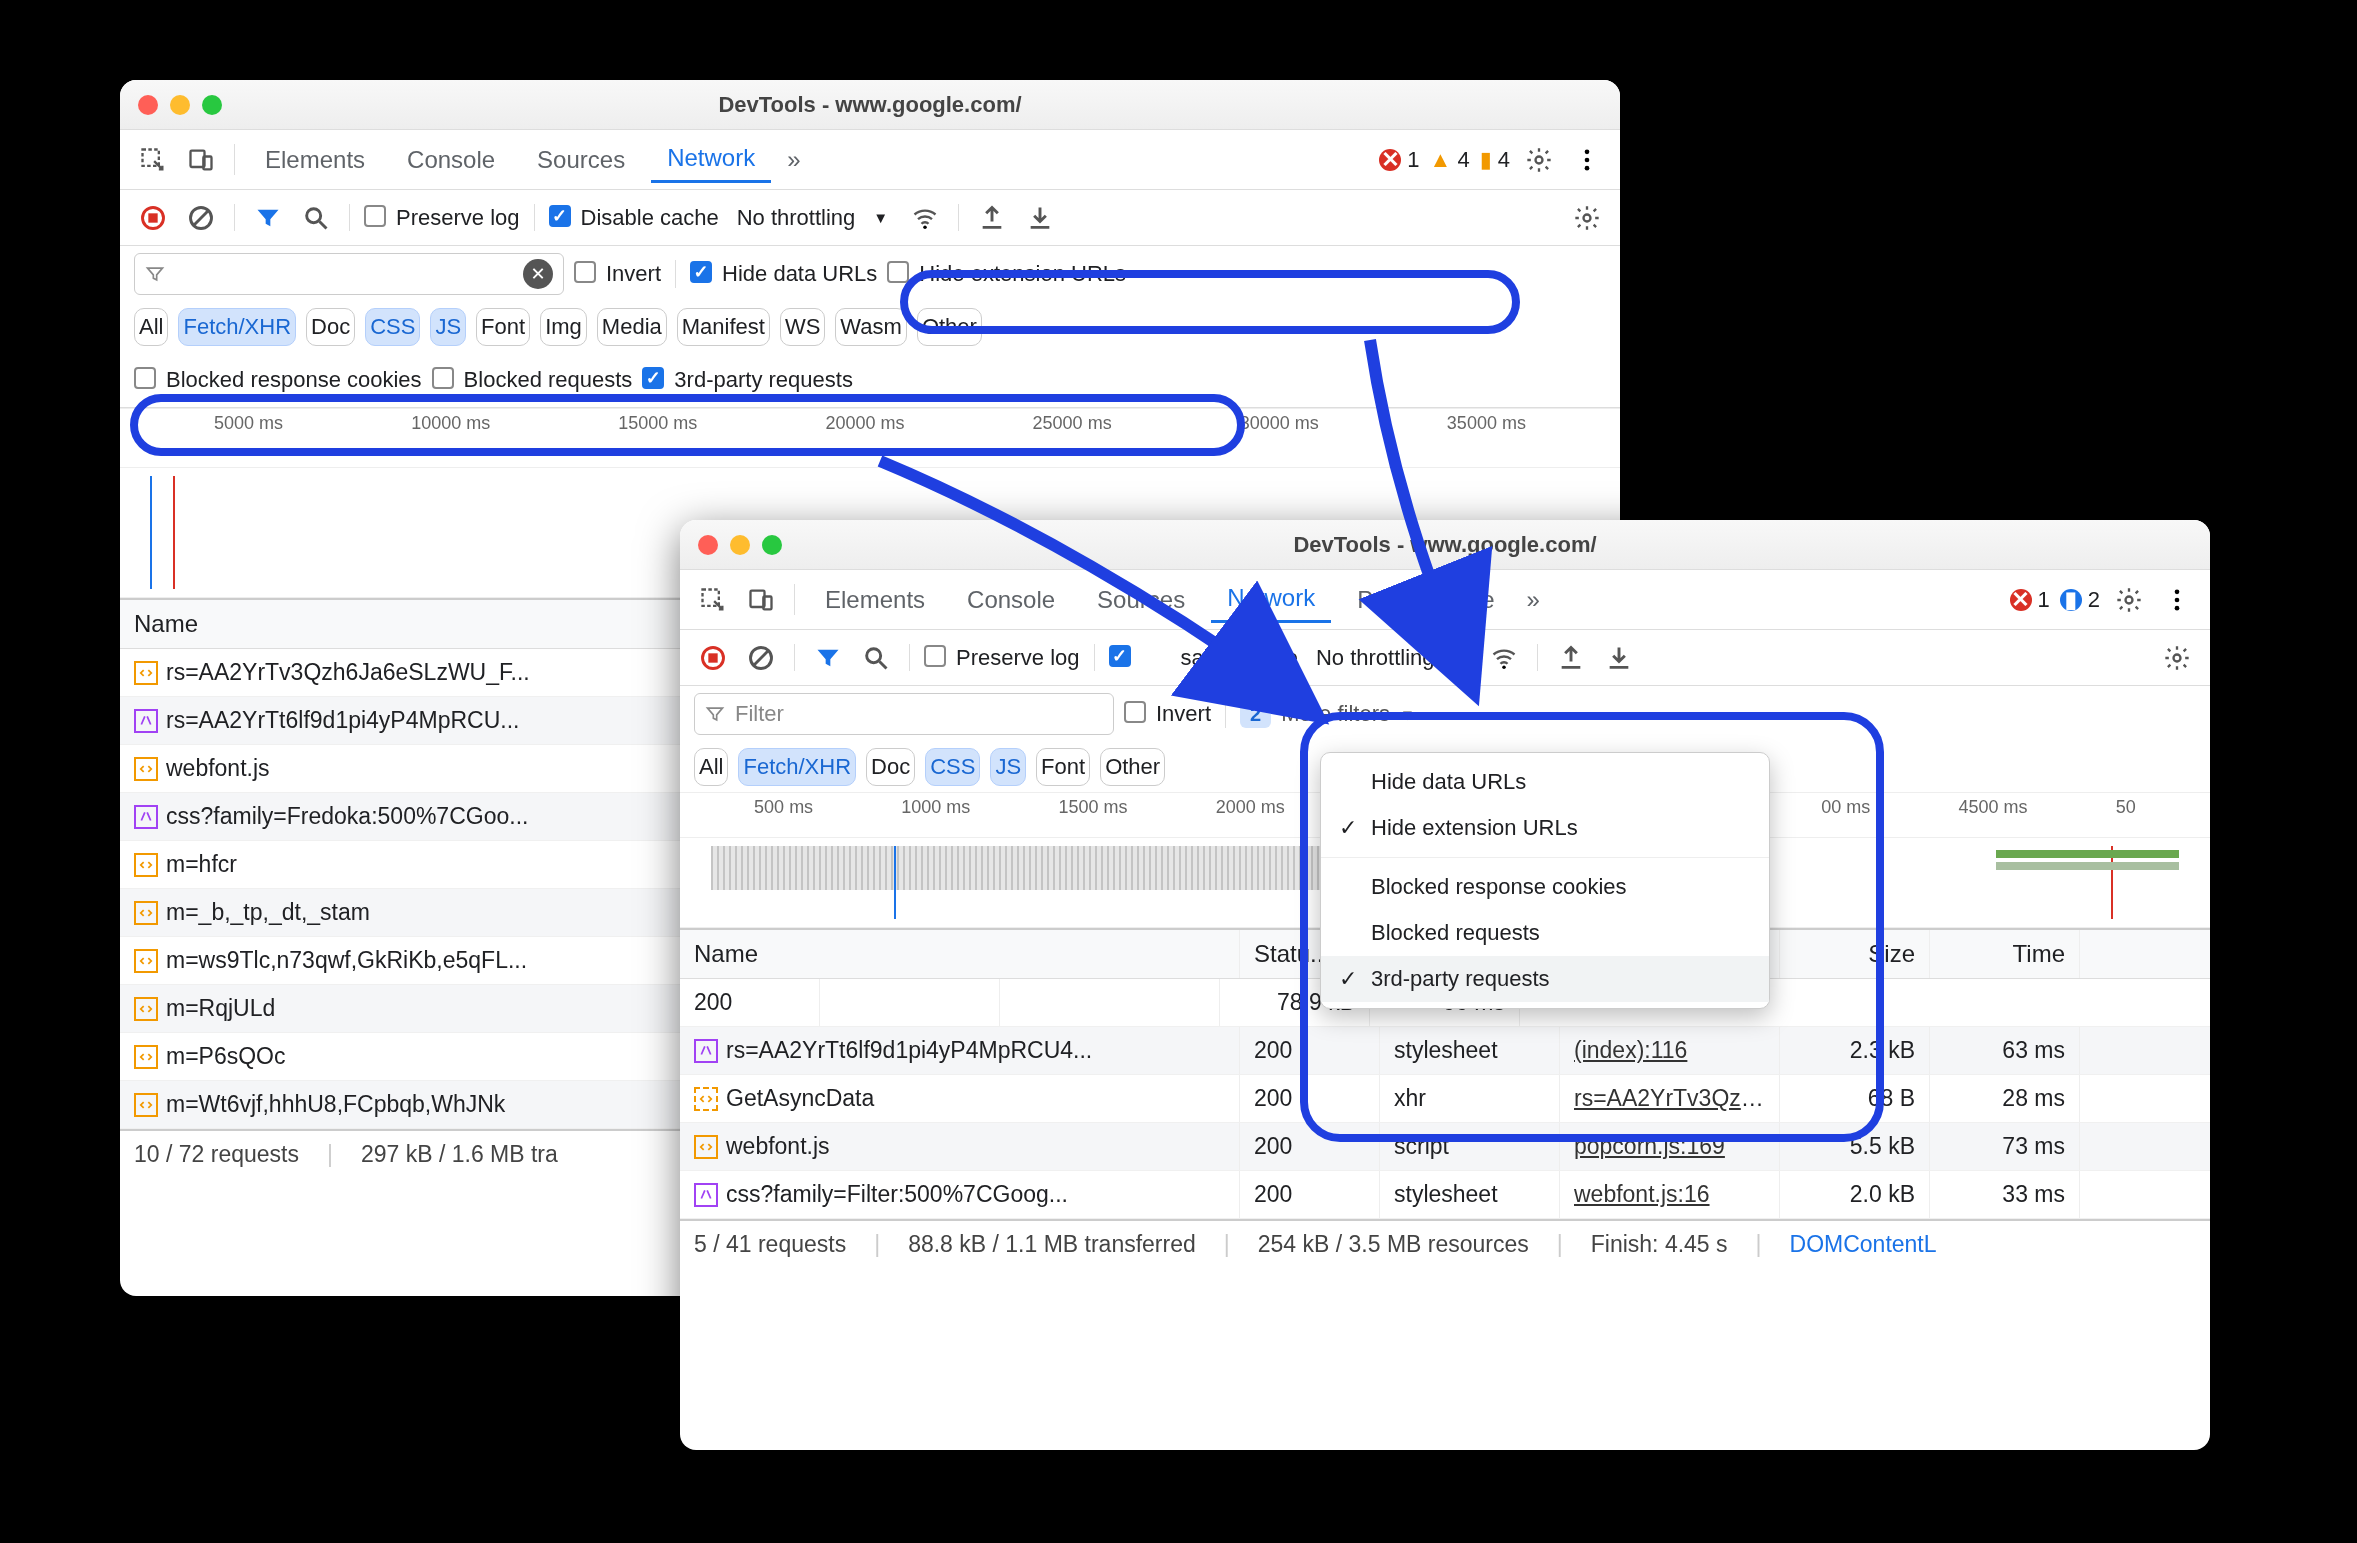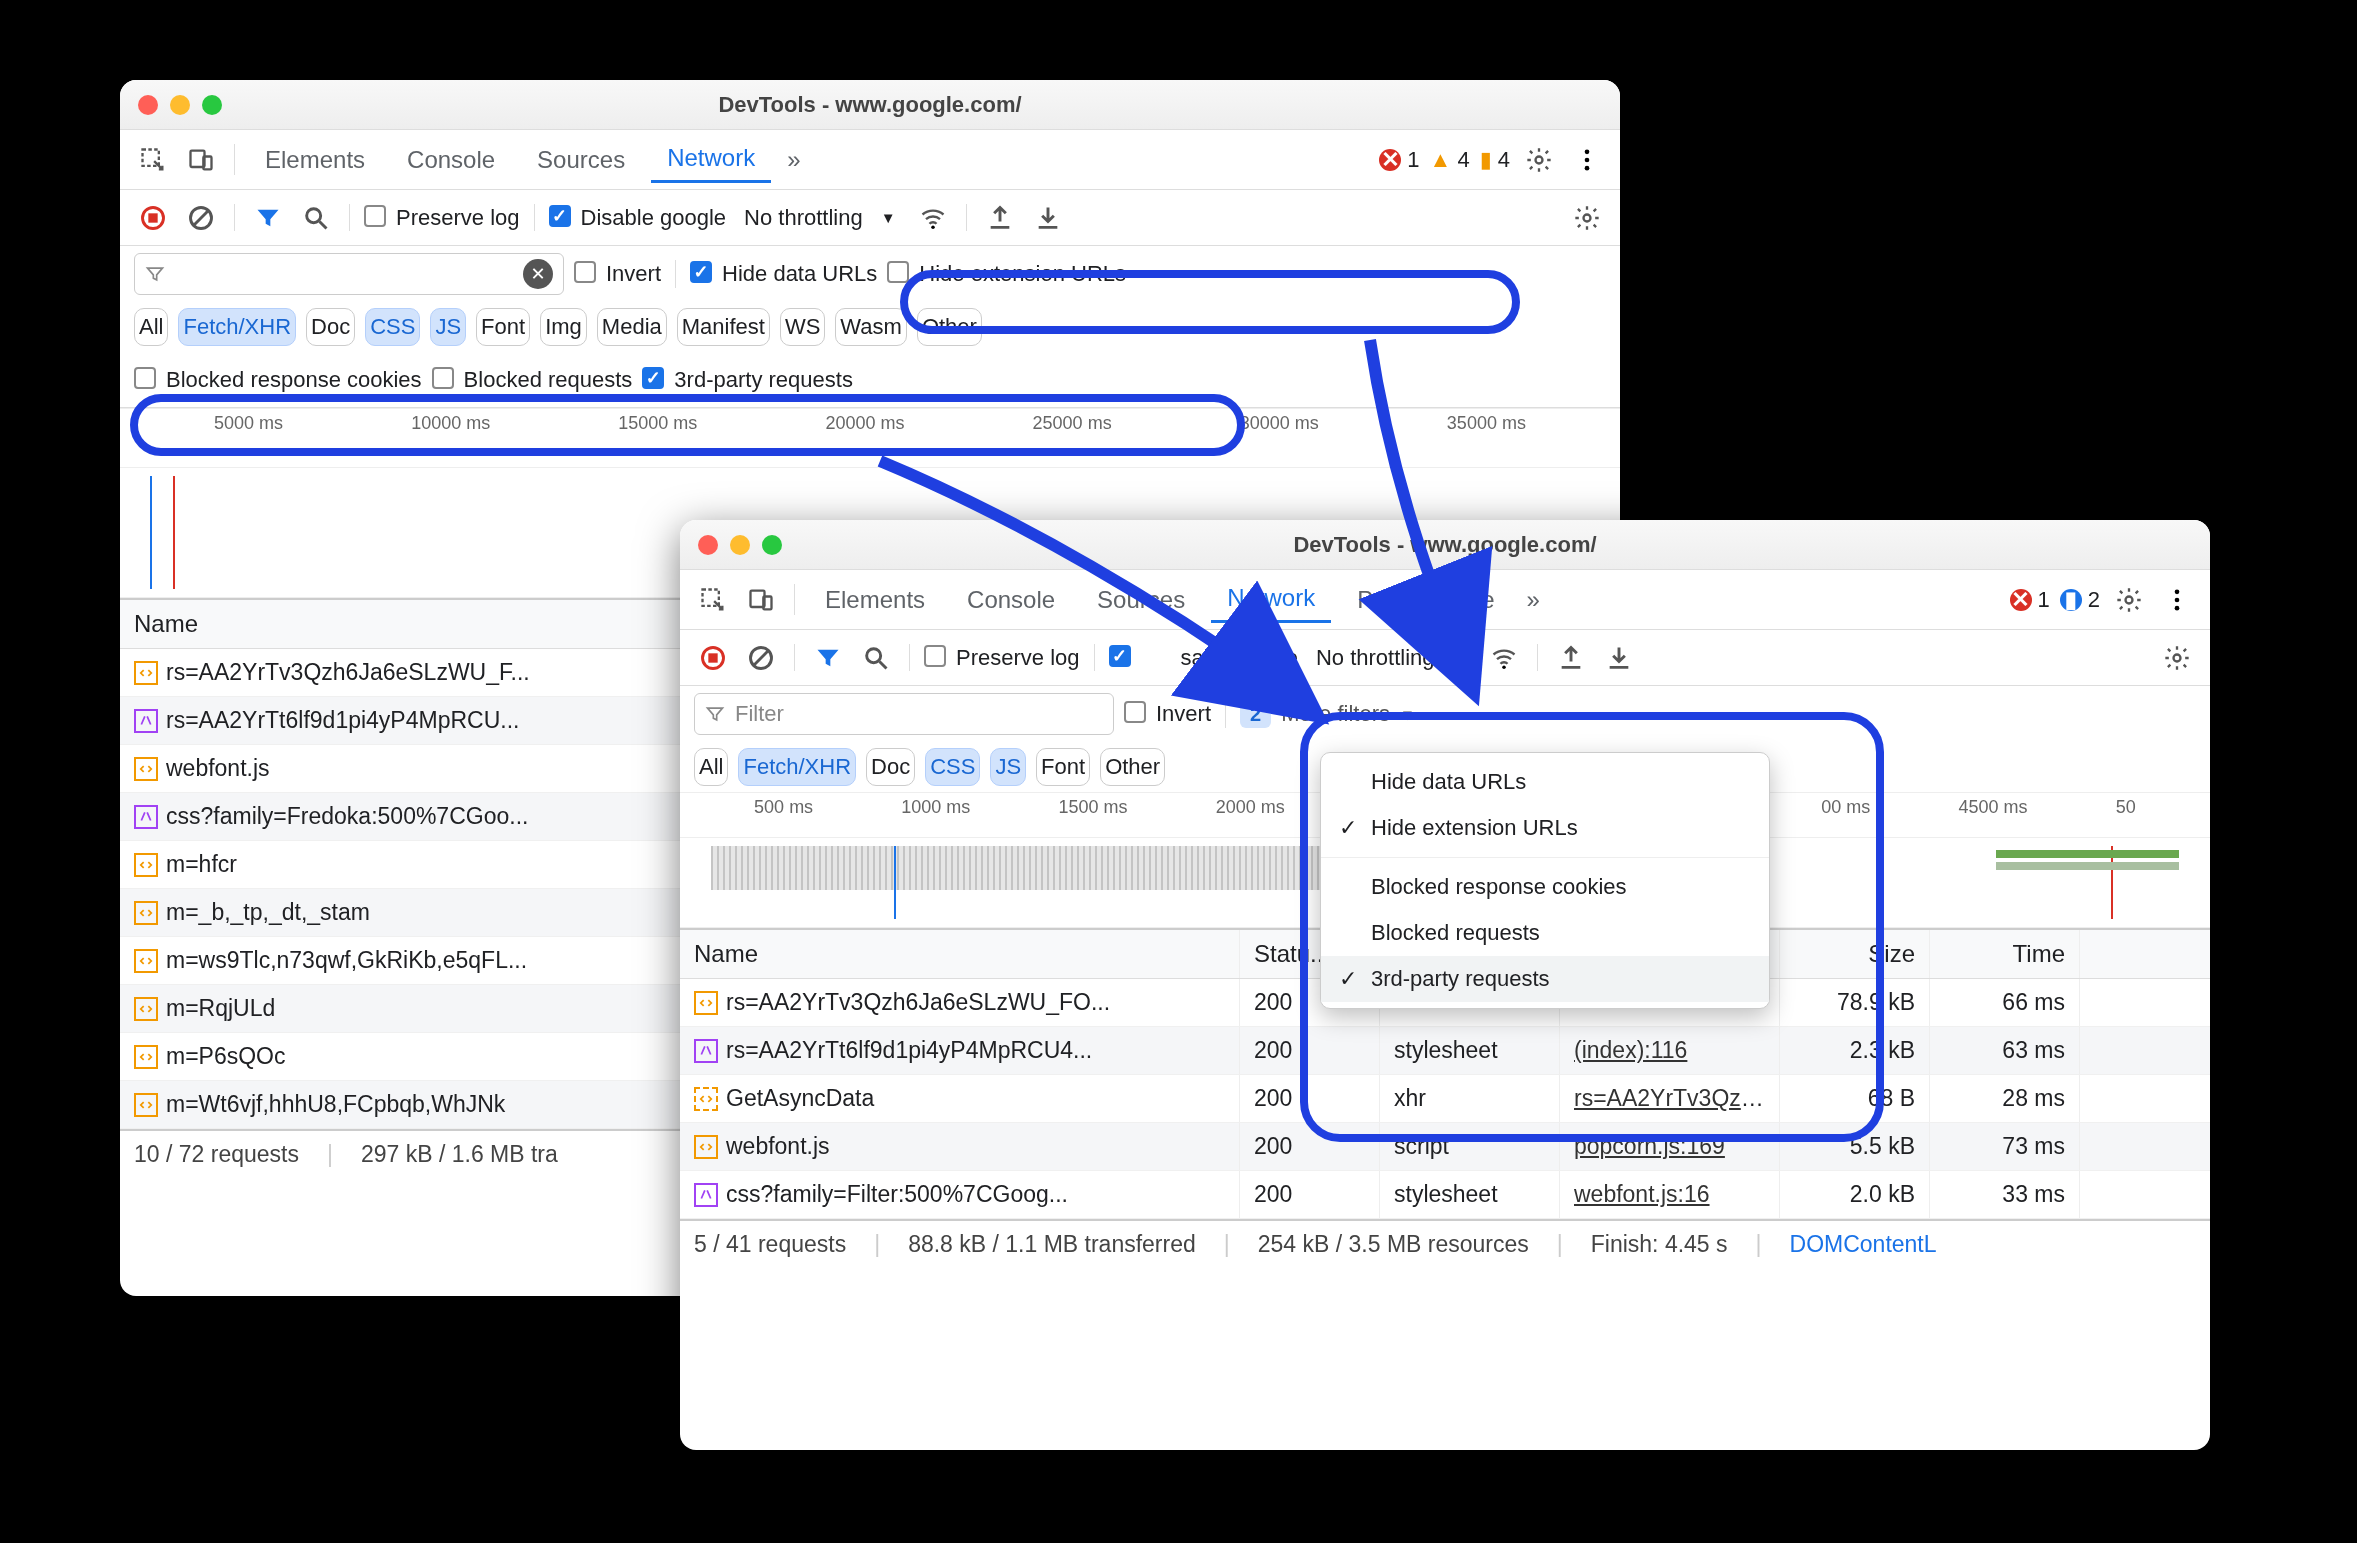--- a/index.html
+++ b/index.html
@@ -162,21 +162,21 @@
         </svg>
       </div>
     <div class="vsep"></div>
     <label class="chklabel">
         <span class="checkbox"></span>
         <span>Preserve log</span>
       </label>
     <div class="vsep"></div>
     <label class="chklabel">
         <span class="checkbox checked"></span>
-        <span>Disable google</span>
+        <span>Disable cache</span>
       </label>
     <span style="margin-left:8px;">No throttling</span>
     <span class="caret-down" style="margin:0 8px;">▼</span>
     <div class="iconbtn">
         <svg viewBox="0 0 24 24">
           <path d="M3 9a14 14 0 0118 0M6 13a9 9 0 0112 0M9 17a4 4 0 016 0" fill="none" stroke="currentColor" stroke-width="2"></path>
           <circle cx="12" cy="20" r="1.5"></circle>
         </svg>
       </div>
     <div class="vsep"></div>
@@ -553,28 +553,20 @@
   <div class="grid-header">
     <div class="cell" style="width:560px;">Name</div>
     <div class="cell" style="width:140px;">Statu...</div>
     <div class="cell" style="width:180px;"></div>
     <div class="cell" style="width:220px;"></div>
     <div class="cell" style="width:150px;text-align:right;">Size</div>
     <div class="cell" style="width:150px;text-align:right;">Time</div>
   </div>
   <div id="rowsB">
       <div class="row">
-     <div class="cell" style="width:560px;display:flex;align-items:center;">
-          <span class="fileicon script">
-            <svg viewBox="0 0 24 24" stroke="currentColor" stroke-width="3" fill="none">
-              <path d="M8 7l-5 5 5 5M16 7l5 5-5 5"></path>
-            </svg>
-          </span>
-          <span>rs=AA2YrTv3Qzh6Ja6eSLzWU_FO...</span>
-        </div>
      <div class="cell" style="width:140px;">200</div>
      <div class="cell" style="width:180px;"></div>
      <div class="cell" style="width:220px;"><span class="underline"></span></div>
      <div class="cell" style="width:150px;text-align:right;">78.9 kB</div>
      <div class="cell" style="width:150px;text-align:right;">66 ms</div>
    </div>
       <div class="row">
      <div class="cell" style="width:560px;display:flex;align-items:center;">
           <span class="fileicon style">
             <svg viewBox="0 0 24 24" stroke="currentColor" stroke-width="3" fill="none">

